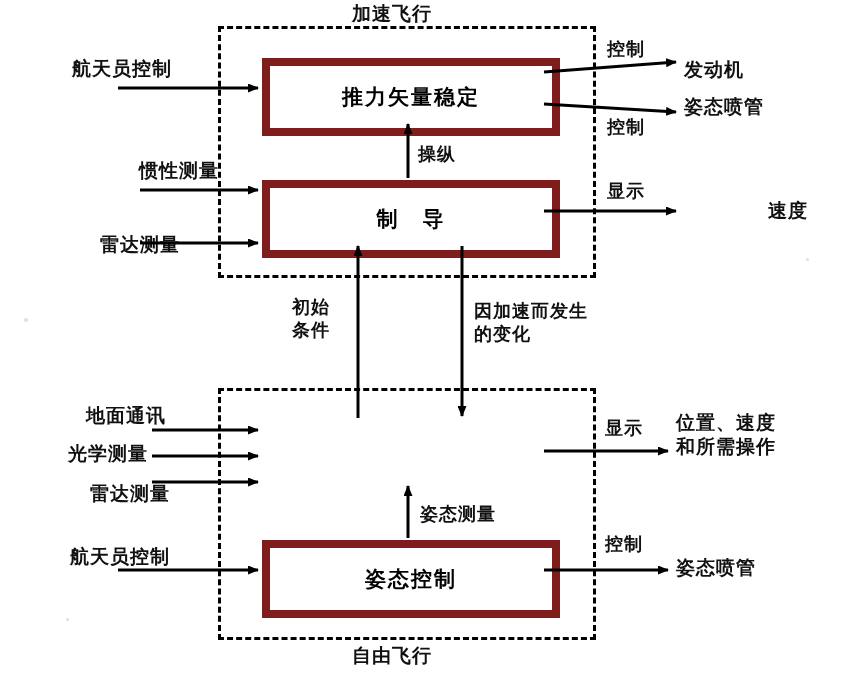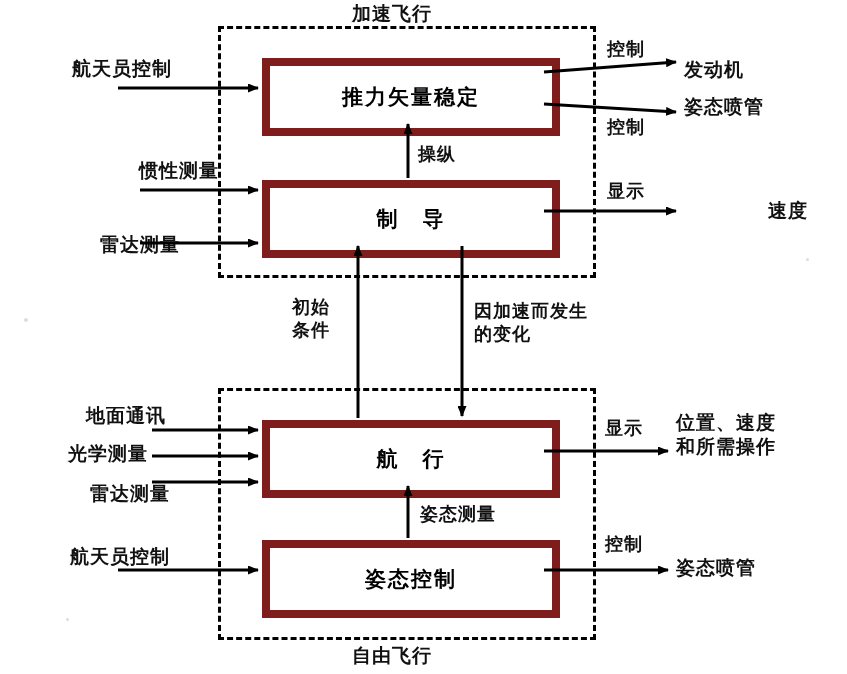--- a/index.html
+++ b/index.html
@@ -65,23 +65,20 @@
 <div id="stage">
 
   <div class="dashgroup" style="left:218px; top:26px; width:372px; height:246px;"></div>
   <div class="dashgroup" style="left:218px; top:388px; width:372px; height:246px;"></div>
 
   <div class="box" style="left:262px; top:58px; width:282px; height:62px;">
     <span>推力矢量稳定</span>
   </div>
   <div class="box" style="left:262px; top:180px; width:282px; height:62px;font-family:Liberation Mono, monospace;">
     <span>制　导</span>
-  </div>
-  <div class="box" style="left:262px; top:420px; width:282px; height:62px;">
-    <span>航　行</span>
   </div>
   <div class="box" style="left:262px; top:540px; width:282px; height:62px;">
     <span>姿态控制</span>
   </div>
 
   <div class="lbl" style="left:352px; top:2px;">加速飞行</div>
   <div class="lbl" style="left:352px; top:644px;">自由飞行</div>
 
   <div class="lbl" style="left:72px; top:57px;">航天员控制</div>
   <div class="lbl" style="left:100px; top:159px;margin-left:39px;">惯性测量</div>

